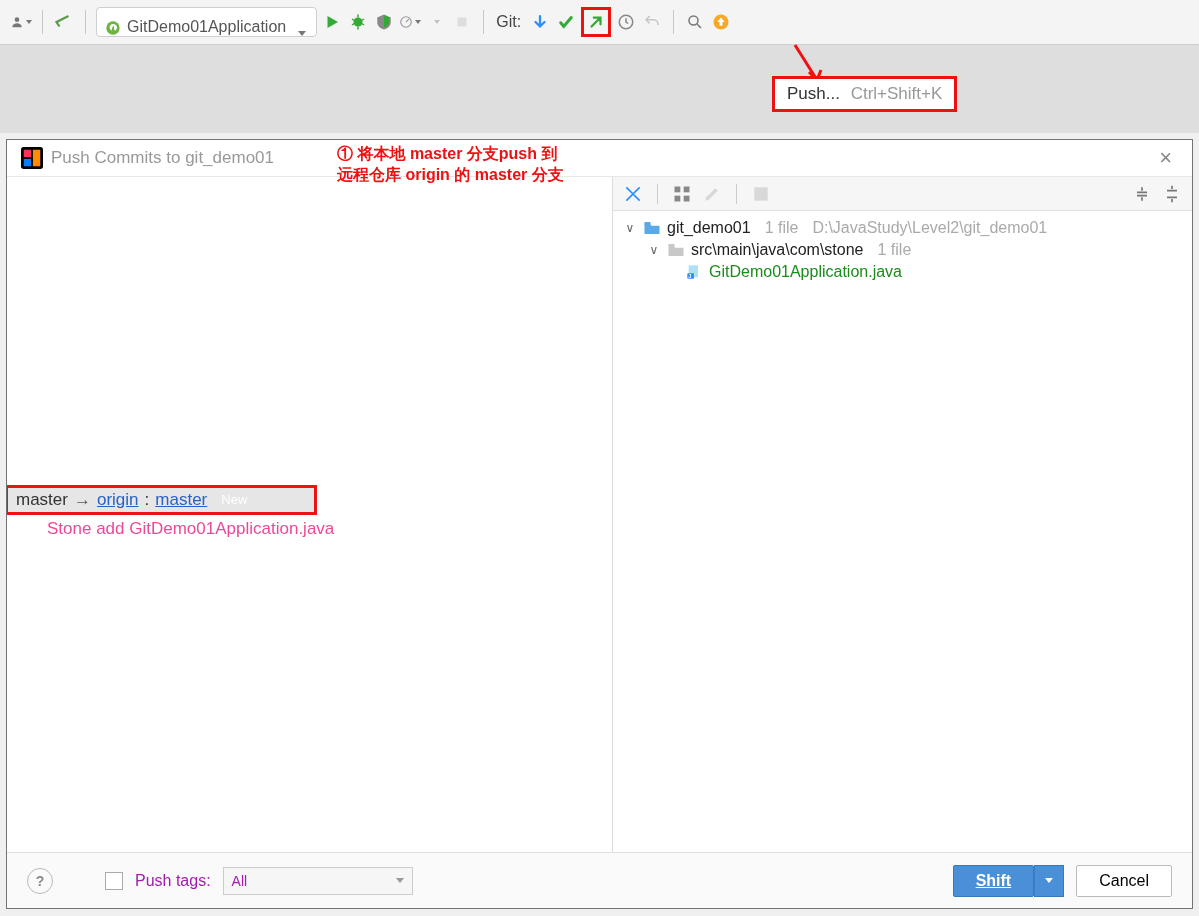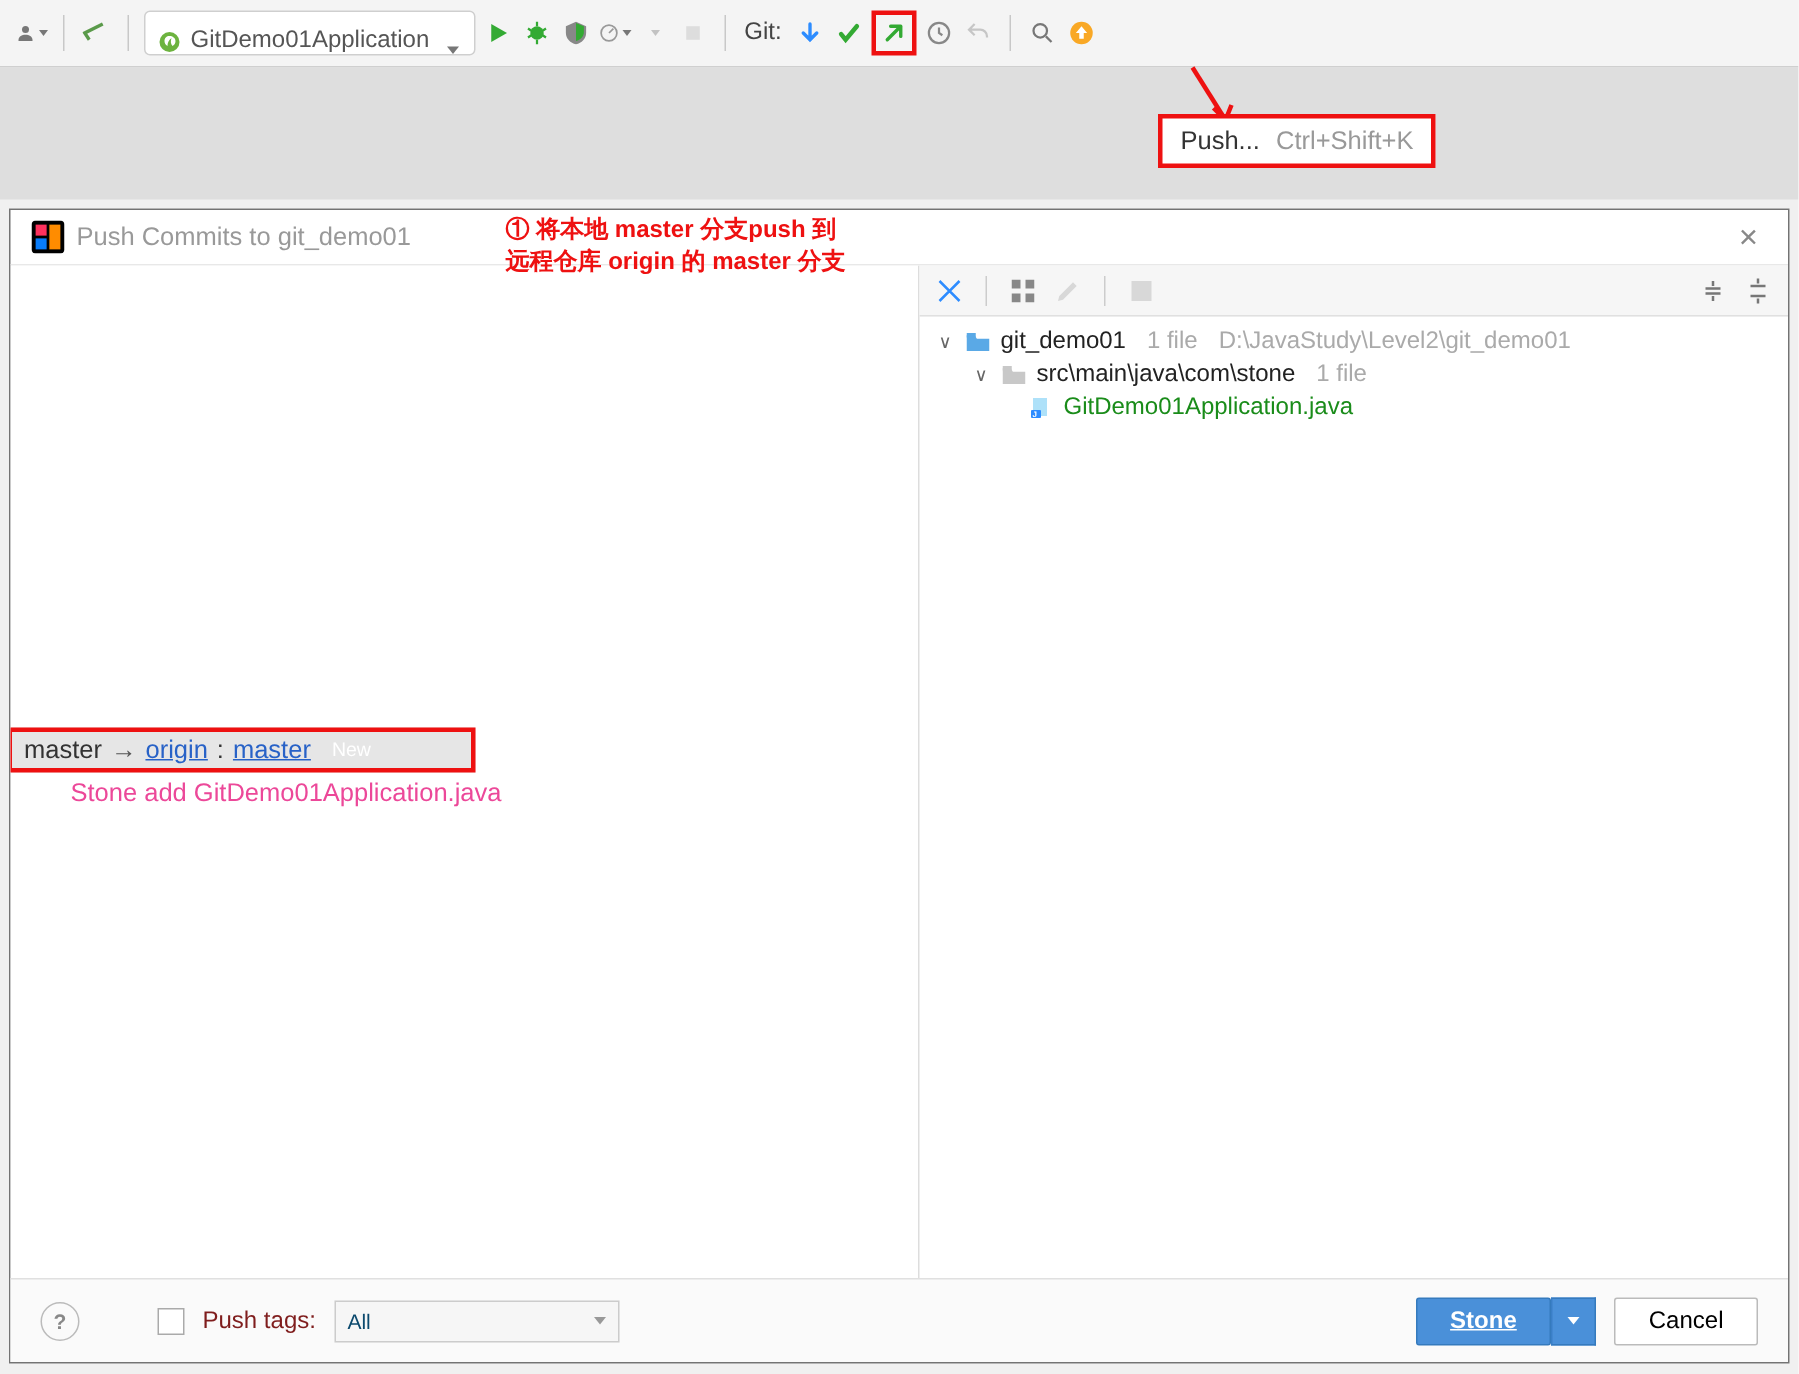--- a/index.html
+++ b/index.html
@@ -229,27 +229,27 @@
   color: #888; font-weight: bold;
   cursor: pointer;
 }
 .chk {
   width: 18px; height: 18px;
   border: 1px solid #aaa;
   background: #fff;
   cursor: pointer;
   margin-left: 40px;
 }
-.chk-label { font-size: 16px; color: #7f1d1d; }
+.chk-label { font-size: 16px; color: #a21caf; }
 .tag-sel {
   height: 28px;
   min-width: 190px;
   border: 1px solid #ccc;
   background: #f6f6f6;
-  color: #0c4a6e;
+  color: #a21caf;
   padding: 0 8px;
   display: flex;
   align-items: center;
   justify-content: space-between;
 }
 .tag-sel::after {
   content: "";
   border-left: 4px solid transparent;
   border-right: 4px solid transparent;
   border-top: 5px solid #999;
@@ -496,18 +496,18 @@
 
   <div class="dialog-footer">
     <span class="help-ic">?</span>
     <span class="chk"></span>
     <span class="chk-label">Push tags:</span>
     <div class="tag-sel">
       <span>All</span>
     </div>
     <span class="spacer"></span>
     <div style="display:flex">
-      <button class="btn btn-primary">Stone</button>
+      <button class="btn btn-primary">Shift</button>
       <span class="btn-dd"></span>
     </div>
     <button class="btn">Cancel</button>
   </div>
 </div>
 
 </body></html>

